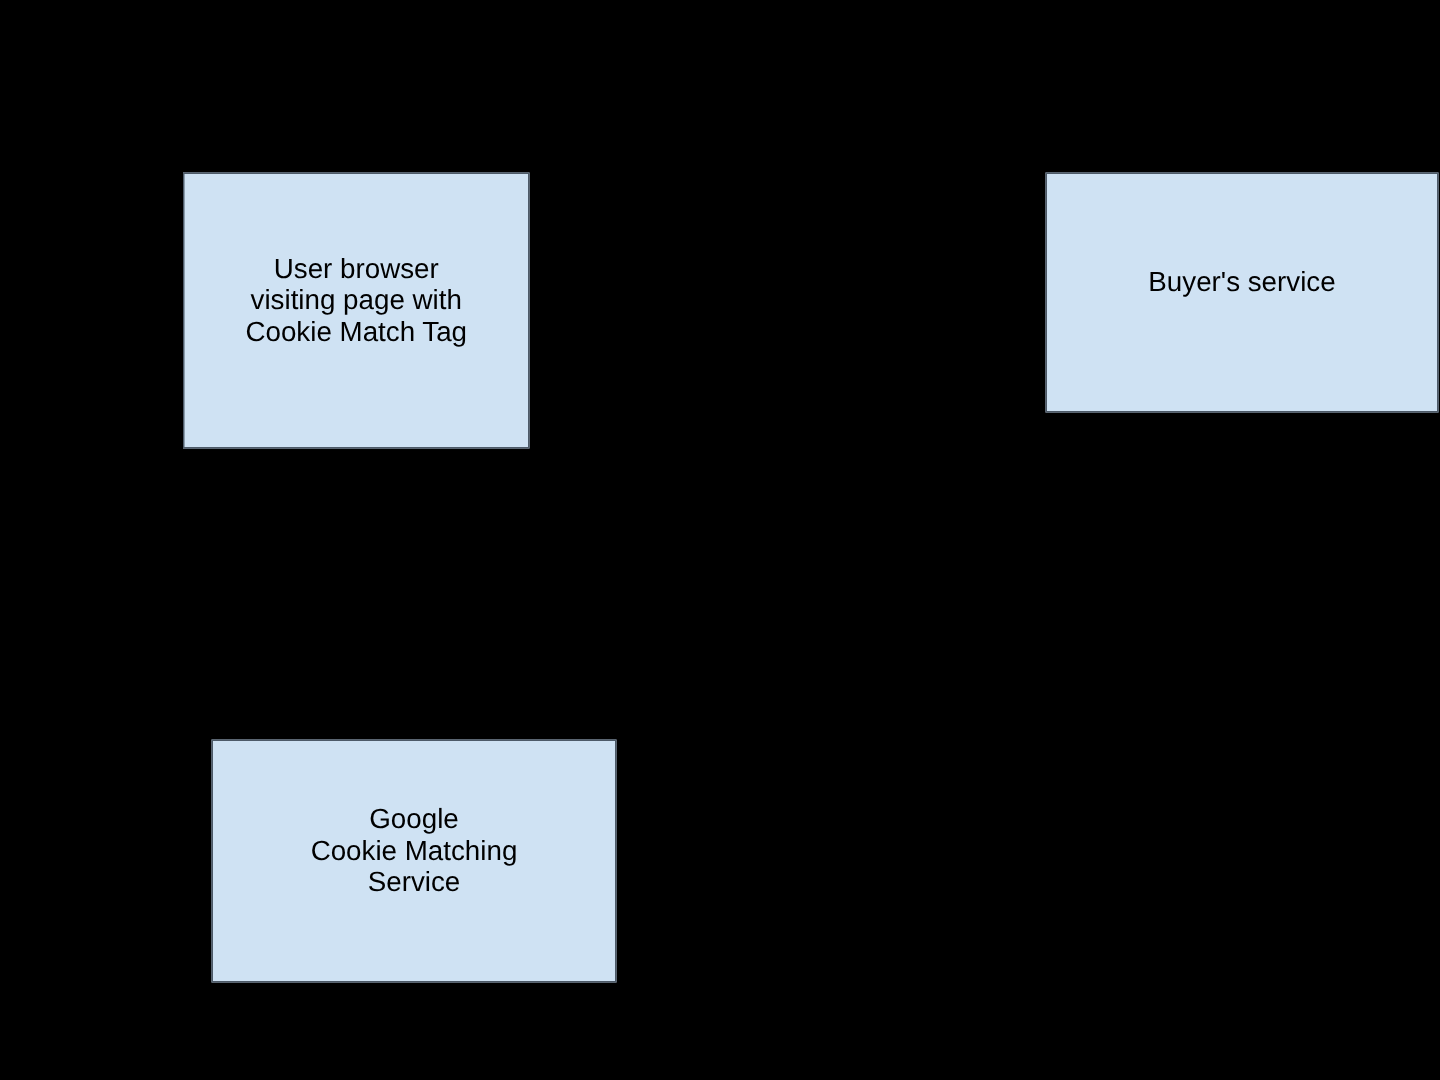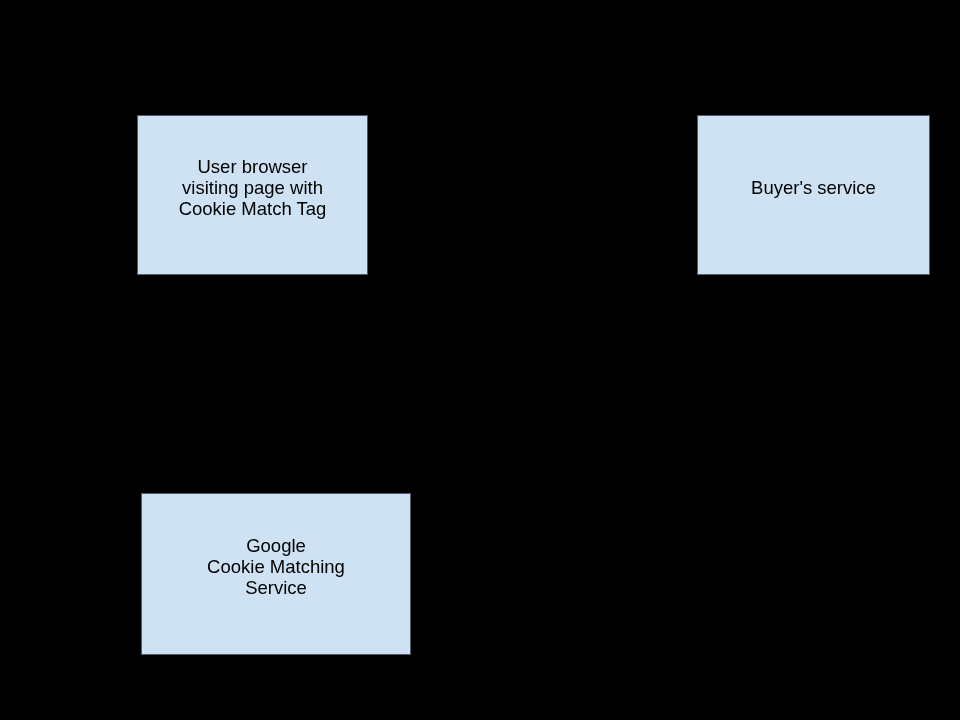--- a/index.html
+++ b/index.html
@@ -33,29 +33,29 @@
     width: 100%;
     text-align: center;
     white-space: pre-line;
     color: #000000;
     font-size: 18.5px;
     line-height: 21px;
     transform: translateY(-8px);
   }
   
   .node-user-browser {
-    left: 137px;
+    left: 122px;
     top: 115px;
     width: 231px;
-    height: 160px;
+    height: 184px;
   }
   .node-buyers-service {
     left: 697px;
     top: 115px;
-    width: 233px;
+    width: 262px;
     height: 160px;
   }
   .node-google-cms {
     left: 141px;
     top: 493px;
     width: 270px;
     height: 162px;
   }
 </style>
 </head>

